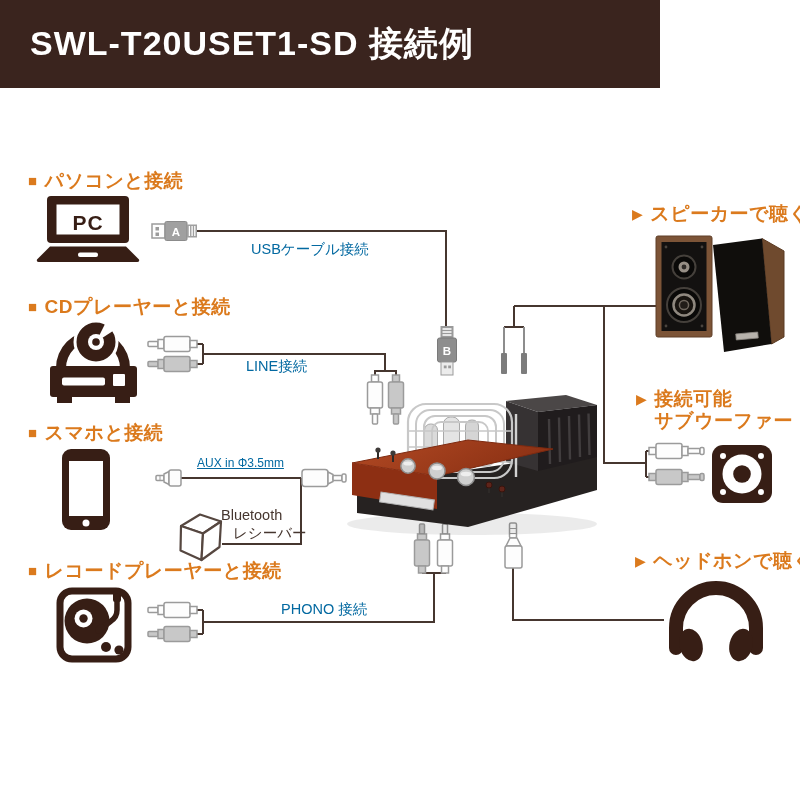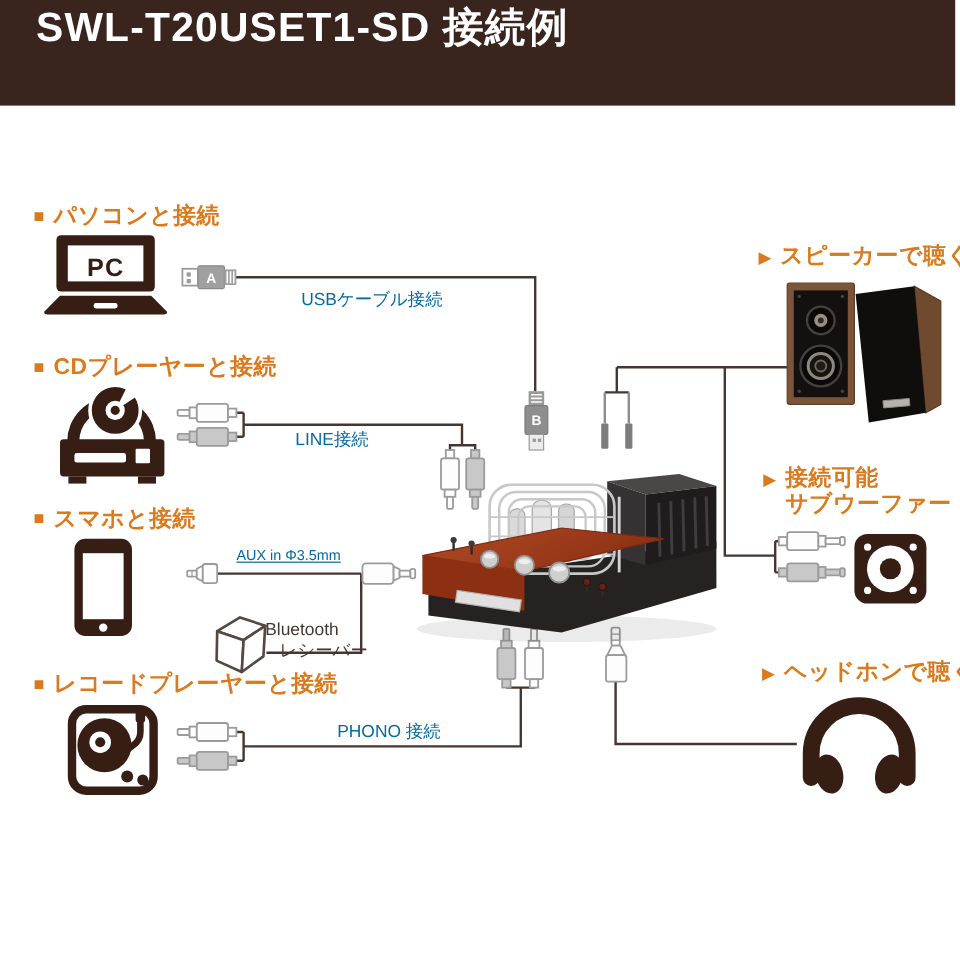--- a/index.html
+++ b/index.html
@@ -1,19 +1,19 @@
 <!DOCTYPE html>
 <html><head>
 <meta charset="utf-8">
 <style>
   html,body{margin:0;padding:0;background:#fff;}
   .stage{position:relative;width:800px;height:800px;background:#ffffff;overflow:hidden;
          font-family:"Liberation Sans","DejaVu Sans",sans-serif;}
-  .header-bar{position:absolute;top:0;left:0;width:796px;height:88px;background:#3A241E;
-              display:flex;align-items:flex-start;box-sizing:border-box;padding-left:30px;}
+  .header-bar{position:absolute;top:0;left:0;width:660px;height:88px;background:#3A241E;
+              display:flex;align-items:center;box-sizing:border-box;padding-left:30px;}
   .header-bar h1{margin:0;color:#ffffff;font-size:34px;font-weight:800;letter-spacing:1px;}
   .art{position:absolute;top:0;left:0;width:800px;height:800px;}
   .sec-title{position:absolute;color:#DB7A1D;font-size:19px;font-weight:800;white-space:nowrap;
              display:flex;align-items:flex-start;gap:7px;letter-spacing:0.5px;line-height:22px;}
   .sec-title .bullet-sq{font-size:15px;line-height:22px;}
   .sec-title .bullet-tri{font-size:14px;line-height:22px;}
   .cable-label{position:absolute;color:#0369a1;font-size:14.5px;white-space:nowrap;}
   .bt-label{position:absolute;color:#46362F;font-size:14.5px;white-space:nowrap;line-height:18px;}
   .bt-label .l2{margin-left:12px;}
 </style>
@@ -314,19 +314,19 @@
     </span>
   </div>
   <div class="sec-title" style="left:635px;top:550px;">
     <span class="bullet-tri">▶</span>
     <span>ヘッドホンで聴く</span>
   </div>
 
   <div class="cable-label" style="left:251px;top:240px;">USBケーブル接続</div>
   <div class="cable-label" style="left:246px;top:357px;">LINE接続</div>
   <div class="cable-label" style="left:197px;top:456px;font-size:12px;text-decoration:underline;">AUX in Φ3.5mm</div>
-  <div class="bt-label" style="left:221px;top:506px;margin-top:10px;">
+  <div class="bt-label" style="left:221px;top:506px;">
     <div>Bluetooth</div>
     <div class="l2">レシーバー</div>
   </div>
   <div class="cable-label" style="left:281px;top:600px;">PHONO 接続</div>
 
 </div>
 
 </body></html>

